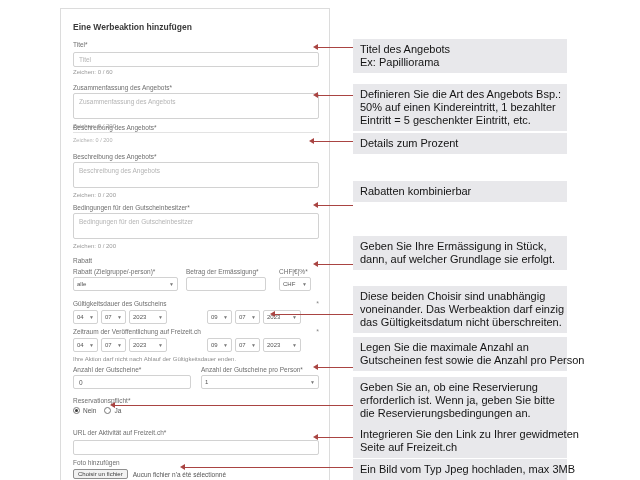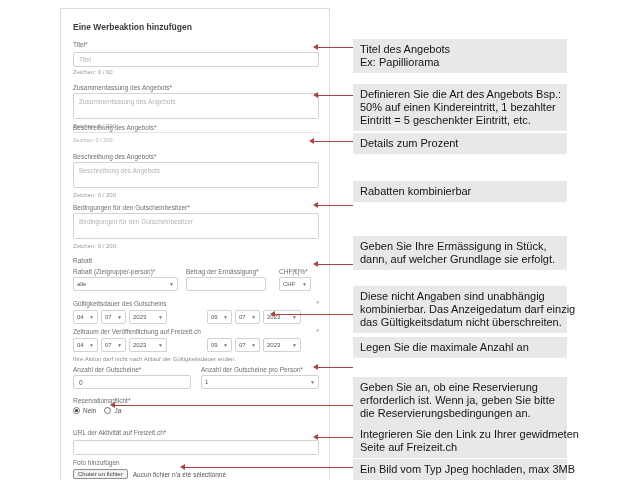--- a/index.html
+++ b/index.html
@@ -229,26 +229,27 @@
     <div class="ln">Details zum Prozent</div>
   </div>
   <div class="ann" style="left:353px;top:181px">
     <div class="ln it">Rabatten kombinierbar</div>
   </div>
   <div class="ann" style="left:353px;top:236px">
     <div class="ln">Geben Sie Ihre Ermässigung in Stück,</div>
     <div class="ln">dann, auf welcher Grundlage sie erfolgt.</div>
   </div>
   <div class="ann" style="left:353px;top:286px">
-    <div class="ln">Diese nicht Angaben sind unabhängig</div>
-    <div class="ln">kombinierbar. Das Anzeigedatum darf einzig</div>
+    <div class="ln">Diese beiden Choisir sind unabhängig</div>
+    <div class="ln">voneinander. Das Werbeaktion darf einzig</div>
     <div class="ln">das Gültigkeitsdatum nicht überschreiten.</div>
   </div>
   <div class="ann" style="left:353px;top:337px">
     <div class="ln">Legen Sie die maximale Anzahl an</div>
+    <div class="ln">Gutscheinen fest sowie die Anzahl pro Person</div>
   </div>
   <div class="ann" style="left:353px;top:377px">
     <div class="ln">Geben Sie an, ob eine Reservierung</div>
     <div class="ln">erforderlich ist. Wenn ja, geben Sie bitte</div>
     <div class="ln">die Reservierungsbedingungen an.</div>
   </div>
   <div class="ann" style="left:353px;top:424px">
     <div class="ln">Integrieren Sie den Link zu Ihrer gewidmeten</div>
     <div class="ln">Seite auf Freizeit.ch</div>
   </div>

